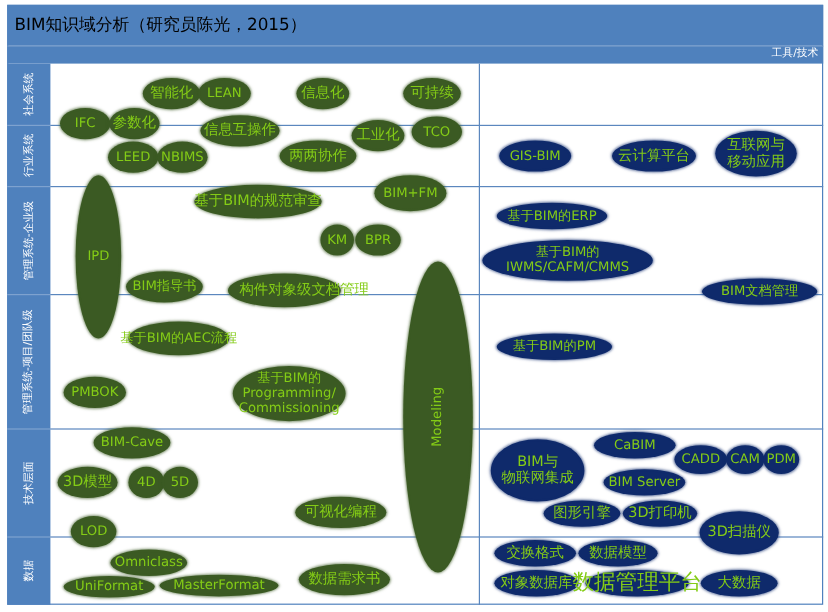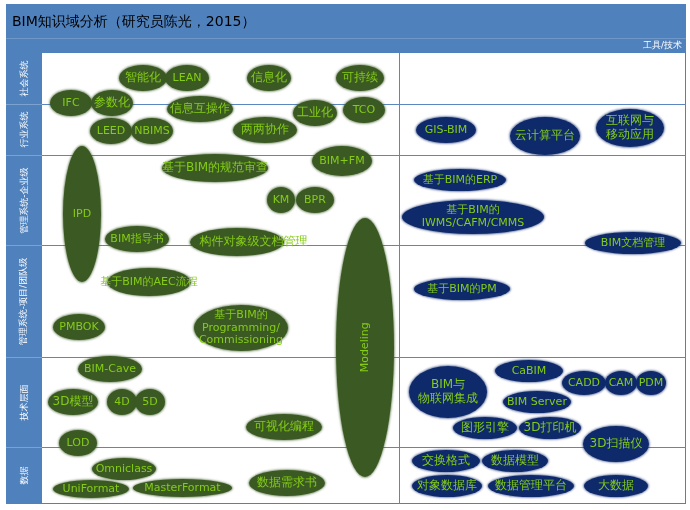--- a/index.html
+++ b/index.html
@@ -115,21 +115,21 @@
 <div class="blob green" style="left:137px;top:391px;width:26px;height:22px;">5D</div>
 <div class="blob green" style="left:248px;top:416px;width:72px;height:22px;font-size:12px;">可视化编程</div>
 <div class="blob green" style="left:61px;top:432px;width:34px;height:22px;">LOD</div>
 
 <div class="blob green" style="left:94px;top:460px;width:60px;height:18px;">Omniclass</div>
 <div class="blob green" style="left:55px;top:482px;width:72px;height:14px;">UniFormat</div>
 <div class="blob green" style="left:135px;top:481px;width:95px;height:14px;">MasterFormat</div>
 <div class="blob green" style="left:251px;top:472px;width:72px;height:22px;font-size:12px;">数据需求书</div>
 
 <div class="blob blue" style="left:418px;top:119px;width:56px;height:22px;">GIS-BIM</div>
-<div class="blob blue" style="left:512px;top:119px;width:66px;height:34px;font-size:12px;">云计算平台</div>
+<div class="blob blue" style="left:512px;top:119px;width:66px;height:22px;font-size:12px;">云计算平台</div>
 <div class="blob blue" style="left:598px;top:111px;width:64px;height:34px;font-size:12px;">
   <div>
     <div>互联网与</div>
     <div>移动应用</div>
   </div>
 </div>
 
 <div class="blob blue" style="left:416px;top:171px;width:88px;height:18px;">基于BIM的ERP</div>
 <div class="blob blue" style="left:404px;top:202px;width:138px;height:30px;">
   <div>
@@ -152,14 +152,14 @@
 <div class="blob blue" style="left:607px;top:373px;width:28px;height:20px;">CAM</div>
 <div class="blob blue" style="left:638px;top:373px;width:26px;height:20px;">PDM</div>
 <div class="blob blue" style="left:505px;top:393px;width:64px;height:18px;">BIM Server</div>
 <div class="blob blue" style="left:455px;top:419px;width:60px;height:18px;font-size:12px;">图形引擎</div>
 <div class="blob blue" style="left:521px;top:419px;width:58px;height:18px;font-size:12px;">3D打印机</div>
 <div class="blob blue" style="left:585px;top:428px;width:62px;height:32px;font-size:12px;">3D扫描仪</div>
 
 <div class="blob blue" style="left:414px;top:452px;width:64px;height:18px;font-size:12px;">交换格式</div>
 <div class="blob blue" style="left:484px;top:452px;width:62px;height:18px;font-size:12px;">数据模型</div>
 <div class="blob blue" style="left:414px;top:477px;width:66px;height:18px;font-size:12px;">对象数据库</div>
-<div class="blob blue" style="left:490px;top:477px;width:82px;height:18px;font-size:12px;">数据管理平台</div>
+<div class="blob blue" style="left:490px;top:477px;width:82px;height:18px;font-size:18px;">数据管理平台</div>
 <div class="blob blue" style="left:586px;top:477px;width:60px;height:18px;font-size:12px;">大数据</div>
 
 </body></html>

